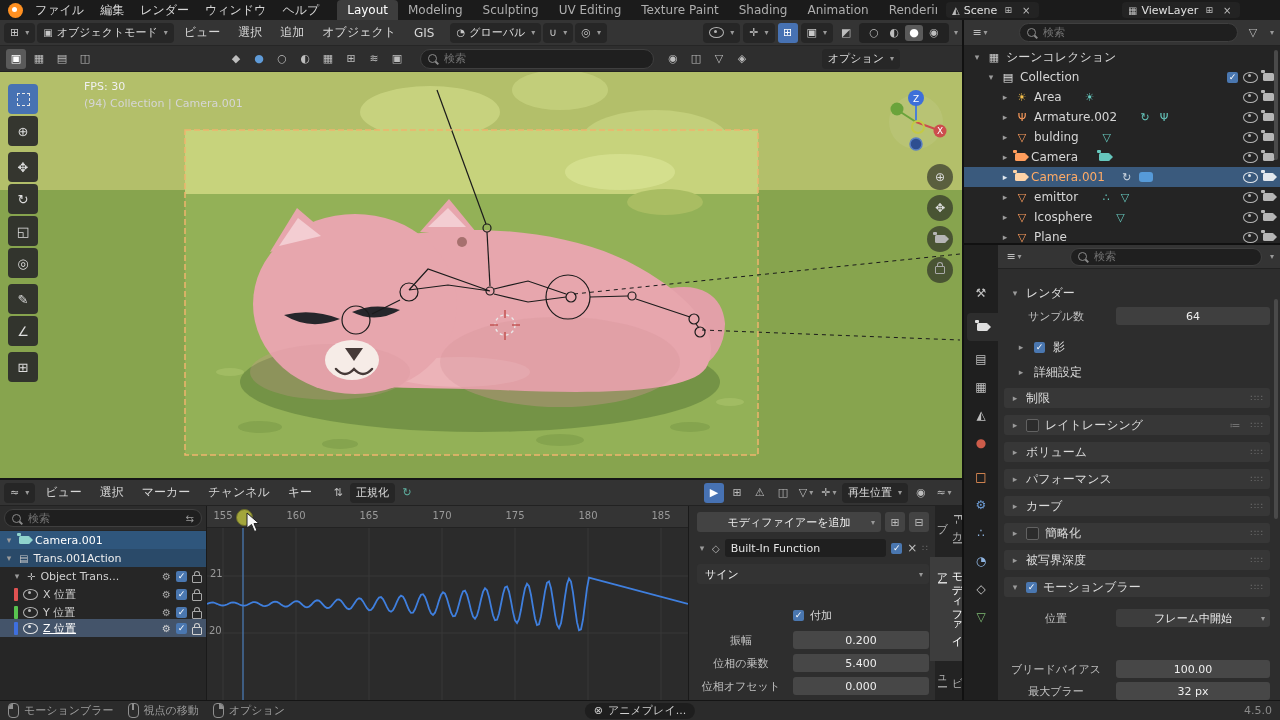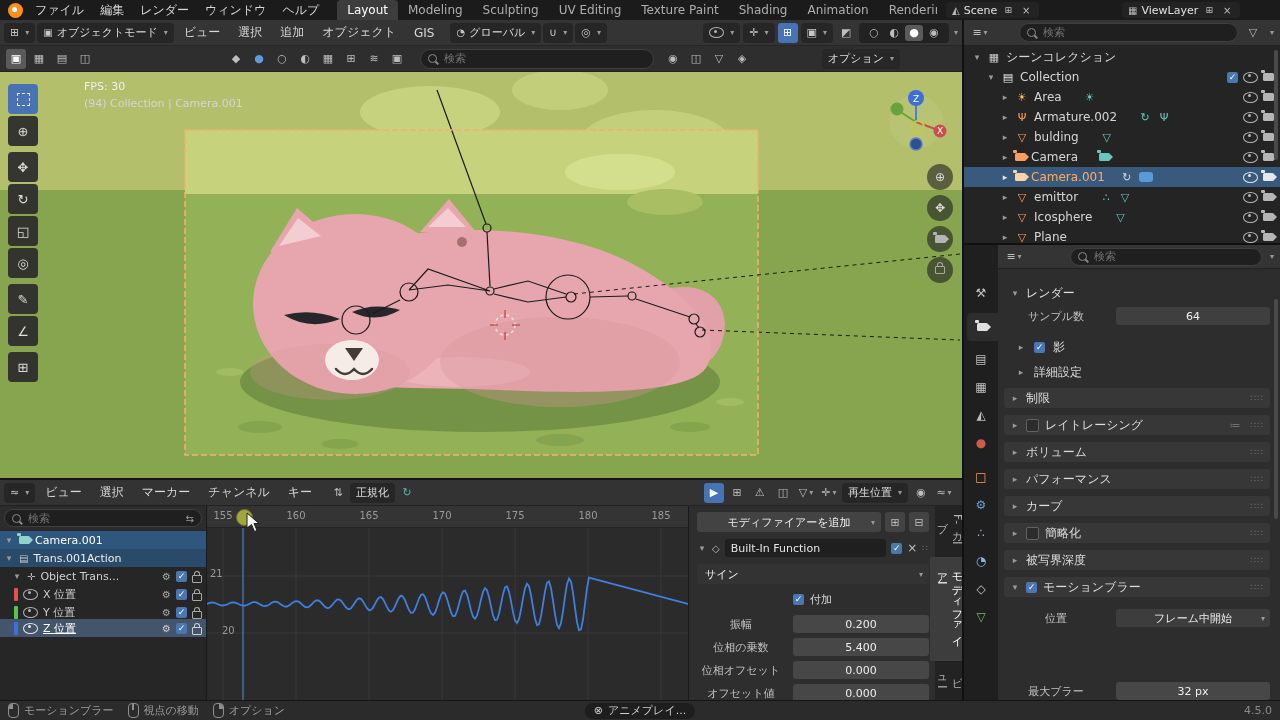--- a/index.html
+++ b/index.html
@@ -427,21 +427,21 @@
         <line x1="235" y1="0" x2="235" y2="174" stroke="#383838"></line>
         <line x1="308" y1="0" x2="308" y2="174" stroke="#383838"></line>
         <line x1="381" y1="0" x2="381" y2="174" stroke="#383838"></line>
         <line x1="454" y1="0" x2="454" y2="174" stroke="#383838"></line>
         <line x1="0" y1="48" x2="481" y2="48" stroke="#383838"></line>
         <line x1="0" y1="105" x2="481" y2="105" stroke="#383838"></line>
         <line x1="36" y1="0" x2="36" y2="174" stroke="#4a7ab5" stroke-width="1.5" opacity="0.85"></line>
         <path d="M 0 76 L 2 75.2 L 4 74.6 L 6 74.5 L 8 75.0 L 10 75.8 L 12 76.7 L 14 77.3 L 16 77.5 L 18 77.2 L 20 76.5 L 22 75.5 L 24 74.7 L 26 74.4 L 28 74.6 L 30 75.3 L 32 76.3 L 34 77.2 L 36 77.7 L 38 77.6 L 40 77.0 L 42 76.0 L 44 75.0 L 46 74.2 L 48 74.1 L 50 74.7 L 52 75.7 L 54 76.9 L 56 77.8 L 58 78.1 L 60 77.7 L 62 76.7 L 64 75.3 L 66 74.2 L 68 73.7 L 70 73.9 L 72 74.9 L 74 76.4 L 76 77.7 L 78 78.6 L 80 78.5 L 82 77.5 L 84 76.0 L 86 74.4 L 88 73.3 L 90 73.1 L 92 73.9 L 94 75.5 L 96 77.4 L 98 78.8 L 100 79.3 L 102 78.7 L 104 77.0 L 106 74.9 L 108 73.1 L 110 72.3 L 112 72.7 L 114 74.3 L 116 76.6 L 118 78.8 L 120 80.0 L 122 79.9 L 124 78.4 L 126 76.0 L 128 73.5 L 130 71.7 L 132 71.4 L 134 72.7 L 136 75.3 L 138 78.2 L 140 80.4 L 142 81.2 L 144 80.2 L 146 77.6 L 148 74.4 L 150 71.6 L 152 70.3 L 154 70.9 L 156 73.4 L 158 76.9 L 160 80.2 L 162 82.2 L 164 82.0 L 166 79.7 L 168 76.0 L 170 72.2 L 172 69.5 L 174 69.1 L 176 71.1 L 178 74.9 L 180 79.2 L 182 82.6 L 184 83.7 L 186 82.2 L 188 78.4 L 190 73.6 L 192 69.5 L 194 67.6 L 196 68.6 L 198 72.2 L 200 77.3 L 202 82.1 L 204 84.9 L 206 84.7 L 208 81.3 L 210 76.0 L 212 70.5 L 214 66.8 L 216 66.2 L 218 69.0 L 220 74.4 L 222 80.6 L 224 85.3 L 226 86.9 L 228 84.7 L 230 79.3 L 232 72.6 L 234 66.9 L 236 64.3 L 238 65.7 L 240 70.7 L 242 77.8 L 244 84.5 L 246 88.3 L 248 87.9 L 250 83.3 L 252 76.0 L 254 68.5 L 256 63.4 L 258 62.6 L 260 66.5 L 262 73.9 L 264 82.2 L 266 88.6 L 268 90.7 L 270 87.7 L 272 80.5 L 274 71.5 L 276 63.9 L 278 60.3 L 280 62.2 L 282 69.0 L 284 78.4 L 286 87.3 L 288 92.3 L 290 91.8 L 292 85.7 L 294 76.0 L 296 66.1 L 298 59.4 L 300 58.4 L 302 63.6 L 304 73.2 L 306 84.1 L 308 92.4 L 310 95.1 L 312 91.2 L 314 81.8 L 316 70.1 L 318 60.3 L 320 55.7 L 322 58.2 L 324 67.0 L 326 79.1 L 328 90.5 L 330 97.0 L 332 96.3 L 334 88.4 L 336 76.0 L 338 63.3 L 340 54.8 L 342 53.5 L 344 60.2 L 346 72.5 L 348 86.3 L 350 96.8 L 352 100.2 L 354 95.2 L 356 83.3 L 358 68.6 L 360 56.2 L 362 50.5 L 364 53.6 L 366 64.7 L 368 79.9 L 370 94.2 L 372 102.3 L 374 101.4 L 376 91.5 L 378 76.0 L 380 60.2 L 382 49.6 L 481 76" fill="none" stroke-width="1.8" stroke="#3f7fde"></path>
       </svg>
       <span class="abs" style="left:3px;top:62px;font-size:10px;color:#9a9a9a">21</span>
-      <span class="abs" style="left:15px;top:119px;font-size:10px;color:#9a9a9a">20</span>
+      <span class="abs" style="left:2px;top:119px;font-size:10px;color:#9a9a9a">20</span>
     </div>
 
     <div class="abs" style="left:688px;top:26px;width:247px;height:196px;background:#2e2e2e;border-left:1px solid #1a1a1a;box-sizing:border-box;overflow:hidden;padding:6px 6px 0 8px">
       <div class="flex" style="gap:4px;margin-bottom:7px">
         <div class="field" style="flex:1;height:20px;background:#434343">
           <span>モディファイアーを追加</span>
           <span class="dd" style="position:absolute;right:6px">▾</span>
         </div>
         <span class="ib" style="background:#434343">⊞</span>
         <span class="ib" style="background:#434343">⊟</span>
@@ -449,21 +449,21 @@
       <div class="flex" style="gap:5px;margin-bottom:7px">
         <span class="arr">▾</span>
         <span style="color:#b5b5b5;font-size:10px">◇</span>
         <div style="flex:1;height:18px;background:#1f1f1f;border-radius:3px;display:flex;align-items:center;padding:0 6px;font-size:11px;color:#e5e5e5">
           <span>Built-In Function</span>
         </div>
         <span class="cb">✓</span>
         <span style="color:#c0c0c0;font-size:12px">×</span>
         <span class="grip" style="margin-left:0">∷</span>
       </div>
-      <div class="field" style="height:20px;background:#333;justify-content:flex-start;padding:0 8px;margin-bottom:8px">
+      <div class="field" style="height:20px;background:#333;justify-content:flex-start;padding:0 8px;margin-bottom:24px">
         <span>サイン</span>
         <span class="dd" style="position:absolute;right:6px">▾</span>
       </div>
       <div class="flex" style="margin:0 0 8px 96px;gap:6px">
         <span class="cb">✓</span>
         <span style="font-size:11px;color:#d5d5d5">付加</span>
       </div>
       <div class="flex" style="gap:8px;margin-bottom:5px">
         <span class="lbl" style="width:88px">振幅</span>
         <div class="field" style="flex:1">0.200</div>
@@ -706,20 +706,24 @@
         <span>モーションブラー</span>
         <span class="grip">∷∷</span>
       </div>
 
       <div class="prow" style="top:340px">
         <span class="lbl" style="width:104px">位置</span>
         <div class="field" style="flex:1;background:#3d3d3d">
           <span>フレーム中開始</span>
           <span class="dd" style="position:absolute;right:5px">▾</span>
         </div>
+      </div>
+      <div class="prow" style="top:391px">
+        <span class="lbl" style="width:104px">ブリードバイアス</span>
+        <div class="field" style="flex:1">100.00</div>
       </div>
       <div class="prow" style="top:413px">
         <span class="lbl" style="width:104px">最大ブラー</span>
         <div class="field" style="flex:1">32 px</div>
       </div>
       <div class="abs" style="right:2px;top:30px;width:4px;height:220px;background:#4a4a4a;border-radius:2px"></div>
     </div>
   </div>
 
   <div class="abs flex" style="left:0;top:700px;width:1280px;height:20px;background:#2b2b2b;border-top:1px solid #151515;padding:0 8px;box-sizing:border-box;font-size:11px;color:#9d9d9d">

